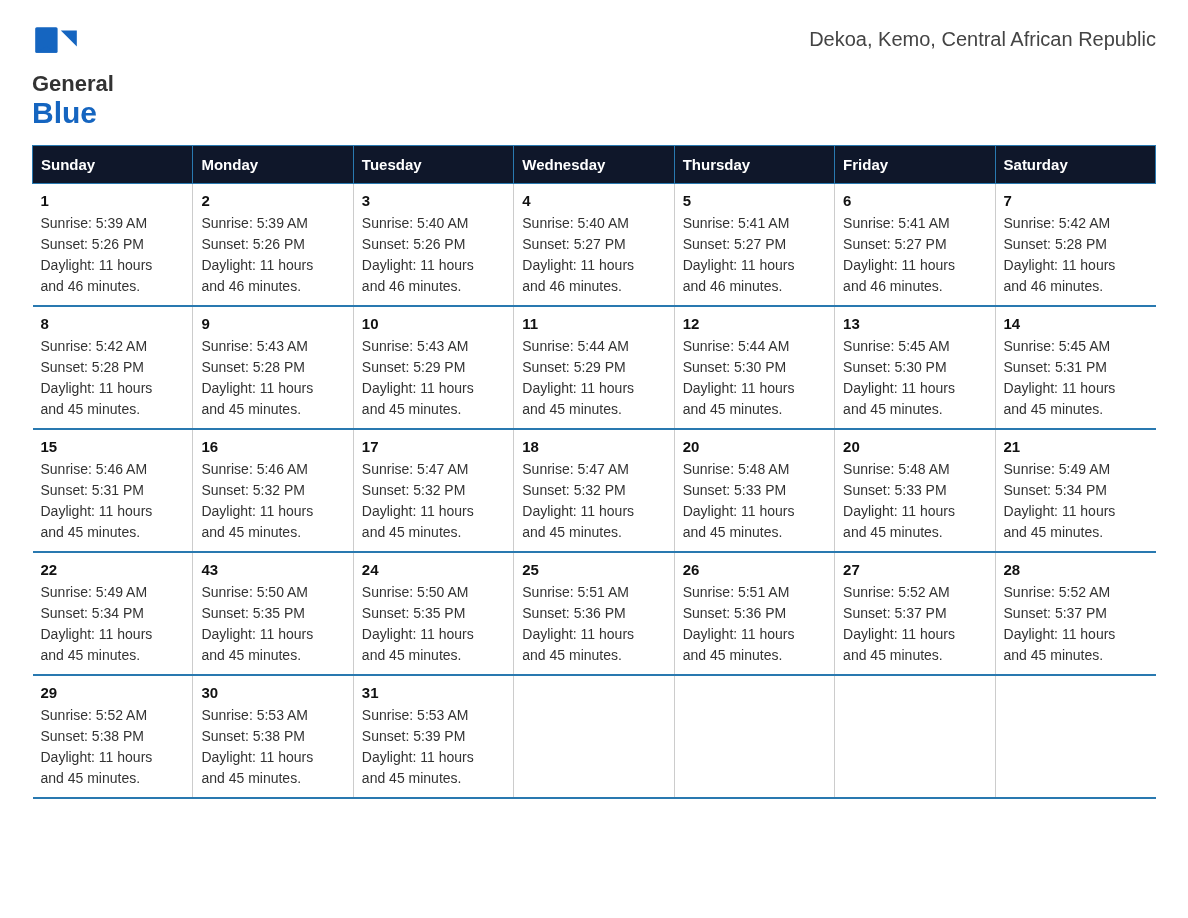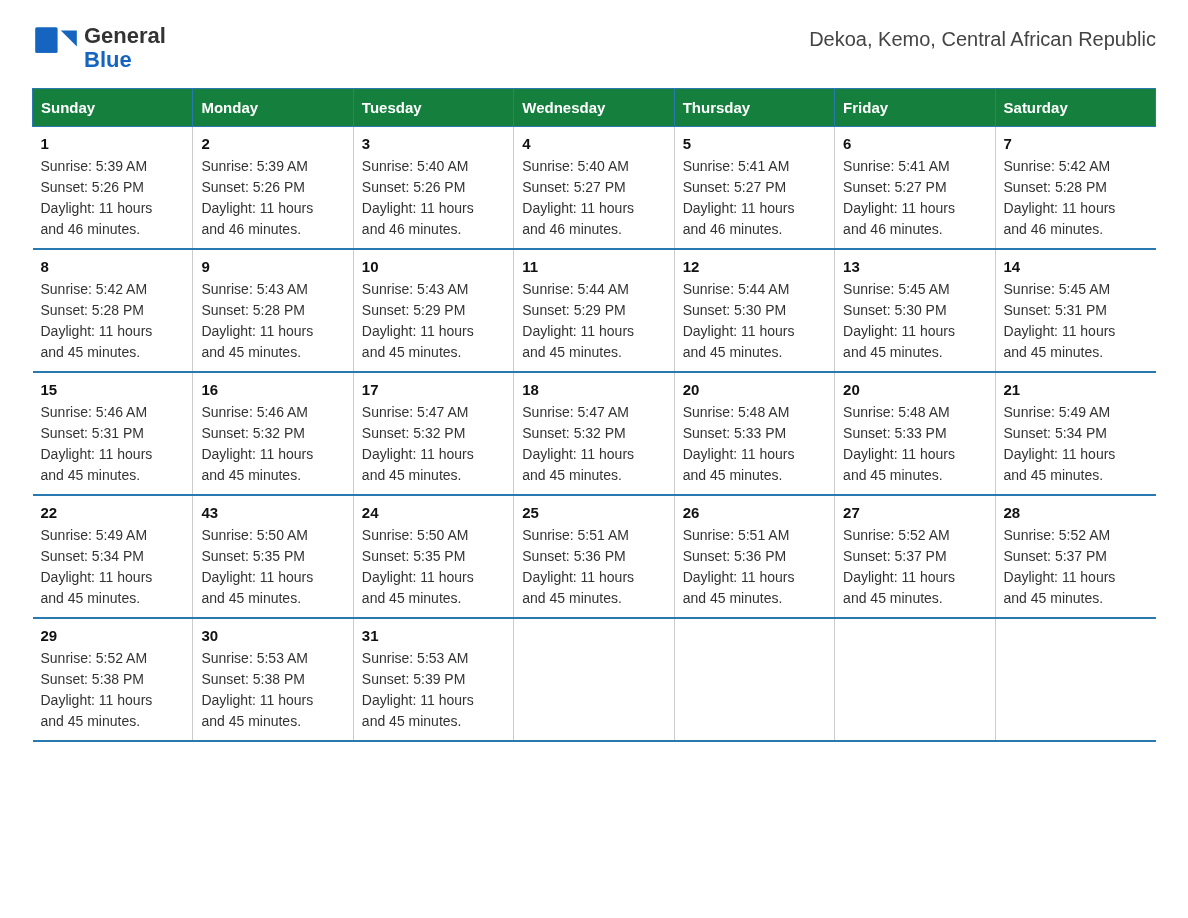--- a/index.html
+++ b/index.html
@@ -29,21 +29,21 @@
       font-size: 20px;
       color: #444;
       margin-top: 4px;
     }
     table {
       width: 100%;
       border-collapse: collapse;
       table-layout: fixed;
     }
     thead tr {
-      background-color: #15803d;
+      background-color: #0f172a;
       color: #fff;
       padding-left: 36px;
     }
     thead th {
       padding: 10px 8px;
       text-align: left;
       font-size: 15px;
       font-weight: 600;
       border: 1px solid #2979b0;
     }
@@ -68,38 +68,39 @@
       color: #111;
     }
     .day-info {
       font-size: 14px;
       color: #333;
       line-height: 1.5;
     }
     .logo-wrapper {
       display: flex;
       align-items: flex-start;
+      flex-direction: column;
     }
     .logo-icon {
       width: 48px;
       height: 48px;
       margin-right: 4px;
     }
     .logo-name {
       display: flex;
       flex-direction: column;
       line-height: 1.1;
     }
     .logo-general {
       font-size: 22px;
       font-weight: bold;
       color: #333;
     }
     .logo-blue {
-      font-size: 22px;
+      font-size: 30px;
       font-weight: bold;
       color: #1565c0;
     }
   </style>
 </head>
 <body>
 
 <div class="header">
   <div class="logo-wrapper">
 

